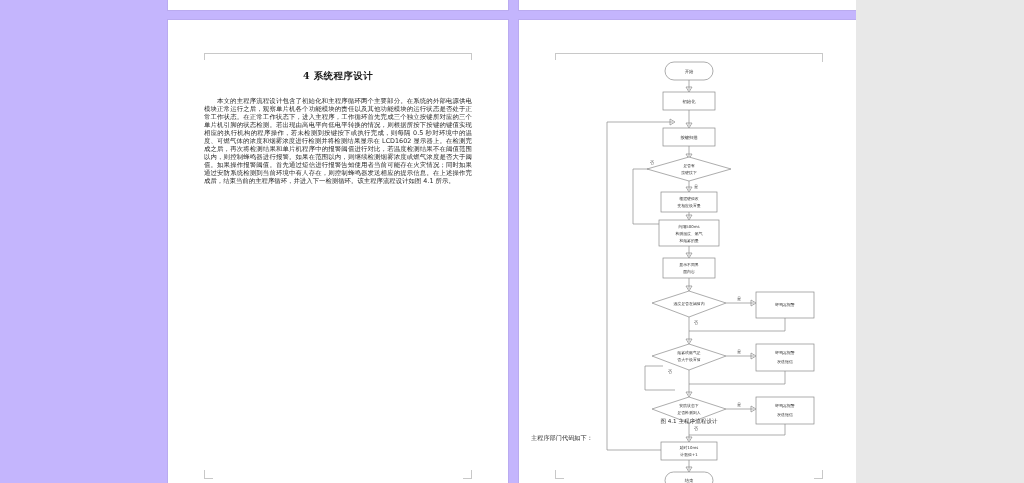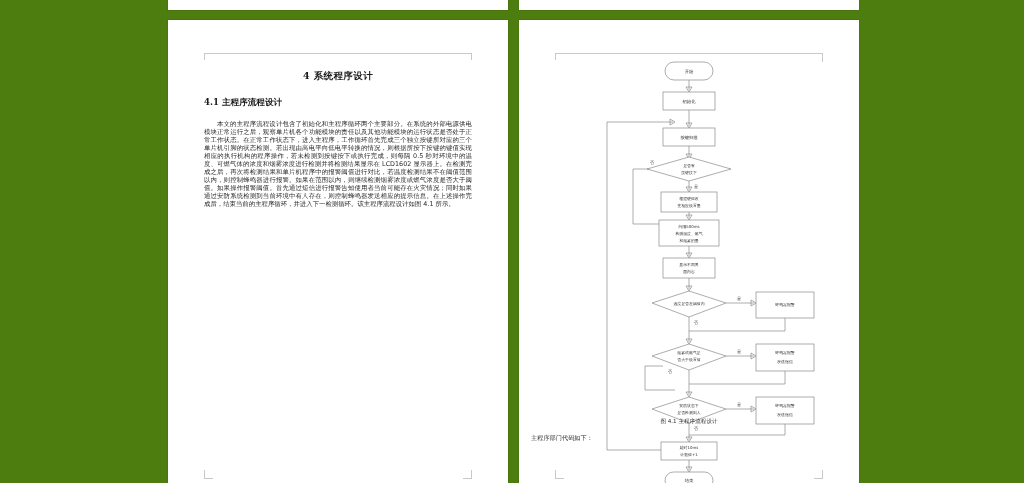--- a/index.html
+++ b/index.html
@@ -5,22 +5,22 @@
   * { box-sizing: border-box; }
   html, body {
     margin: 0; padding: 0;
     width: 1024px; height: 483px;
     overflow: hidden;
     background: #e8e8e8;
     font-family: "DejaVu Sans", "Liberation Sans", sans-serif;
   }
   #viewport {
     position: relative;
-    width: 1024px; height: 483px;
-    background: #4d7c0f;
+    width: 856px; height: 483px;
+    background: #c4b5fd;
     overflow: hidden;
   }
 
   
   .page {
     position: absolute;
     background: #ffffff;
     box-shadow: 0 0 0 1px rgba(0,0,0,0.05);
   }
   
@@ -129,21 +129,20 @@
   <div class="page page-prev-left"></div>
   <div class="page page-prev-right"></div>
 
   <div class="page page-left">
     <div class="margin-top-rule"></div>
     <div class="corner bl c-bl"></div>
     <div class="corner br c-br"></div>
 
     <div class="doc-body">
       <div class="h1">4  系统程序设计</div>
-      <div class="h2">4.1 主程序流程设计</div>
       <div class="para">本文的主程序流程设计包含了初始化和主程序循环两个主要部分。在系统的外部电源供电模块正常运行之后，观察单片机各个功能模块的责任以及其他功能模块的运行状态是否处于正常工作状态。在正常工作状态下，进入主程序，工作循环首先完成三个独立按键所对应的三个单片机引脚的状态检测。若出现由高电平向低电平转换的情况，则根据所按下按键的键值实现相应的执行机构的程序操作，若未检测到按键按下或执行完成，则每隔 0.5 秒对环境中的温度、可燃气体的浓度和烟雾浓度进行检测并将检测结果显示在 LCD1602 显示器上。在检测完成之后，再次将检测结果和单片机程序中的报警阈值进行对比，若温度检测结果不在阈值范围以内，则控制蜂鸣器进行报警。如果在范围以内，则继续检测烟雾浓度或燃气浓度是否大于阈值。如果操作报警阈值。首先通过短信进行报警告知使用者当前可能存在火灾情况；同时如果通过安防系统检测到当前环境中有人存在，则控制蜂鸣器发送相应的提示信息。在上述操作完成后，结束当前的主程序循环，并进入下一检测循环。该主程序流程设计如图 4.1 所示。</div>
     </div>
   </div>
 
   <div class="page page-right">
     <div class="margin-top-rule"></div>
     <div class="corner tr c-tr"></div>
     <div class="corner bl c-bl"></div>
     <div class="corner br c-br"></div>
 

